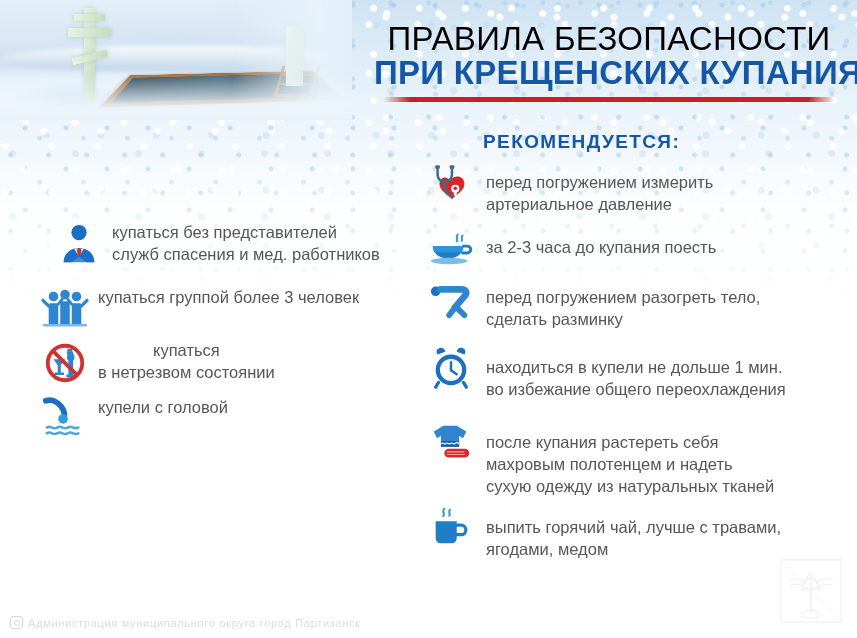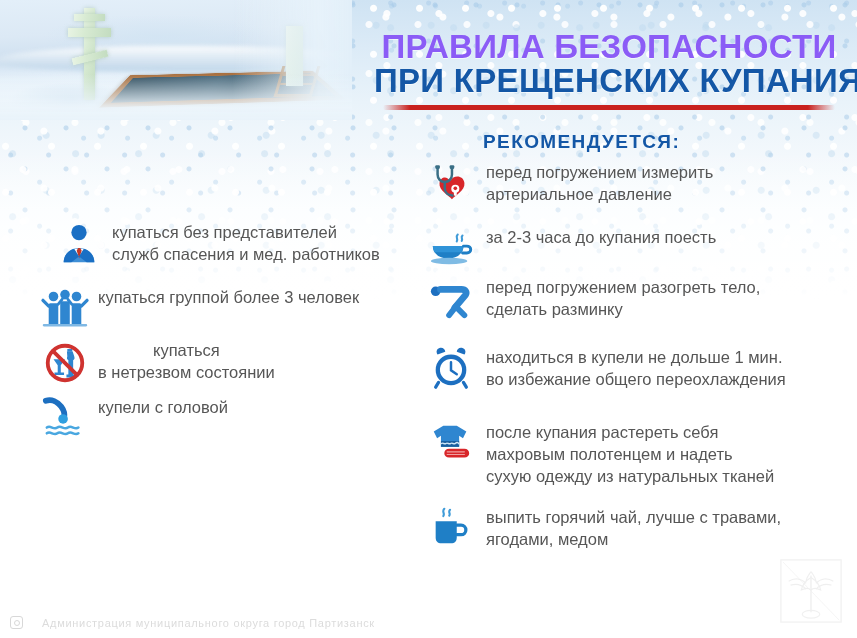--- a/index.html
+++ b/index.html
@@ -147,27 +147,26 @@
 
   
   .title-block {
     position: absolute;
     left: 374px; top: 22px;
     width: 470px;
     text-align: center;
   }
   .title-line1 {
     font-size: 33px;
-    font-weight: bold;
+    font-weight: normal;
     letter-spacing: 0.3px;
-    color: #8b5cf6;
+    color: #000000;
     line-height: 1.04;
     white-space: nowrap;
     text-shadow: 0 1px 0 rgba(255,255,255,.6);
-    margin-top: 8px;
   }
   .title-line2 {
     font-size: 33px;
     font-weight: bold;
     letter-spacing: 0.3px;
     color: #1457a6;
     line-height: 1.04;
     white-space: nowrap;
     text-shadow: 0 1px 0 rgba(255,255,255,.6);
   }
@@ -202,21 +201,21 @@
     position: relative;
   }
   .row .txt {
     font-size: 16.5px;
     line-height: 1.33;
     color: #565656;
     white-space: pre-line;
     padding-top: 2px;
   }
   .col-left  .txt { margin-left: 10px; }
-  .col-right .txt { margin-left: 12px; }
+  .col-right .txt { margin-left: 12px; margin-top: 10px; }
 
   
   #row-l1 { left: 56px;  top: 222px; width: 370px; }
   #row-l2 { left: 42px;  top: 285px; width: 370px; }
   #row-l3 { left: 42px;  top: 340px; width: 370px; text-align: center; }
   #row-l4 { left: 42px;  top: 395px; width: 370px; }
   #row-l3 .txt, #row-l1 .txt { padding-top: 0; }
 
   
   #row-r1 { left: 428px; top: 160px; width: 420px; }
@@ -228,21 +227,21 @@
 
   
   .ico svg { display: block; width: 100%; height: 100%; overflow: visible; }
 
   
   .footer {
     position: absolute;
     left: 10px; bottom: 9px;
     display: flex;
     align-items: center;
-    gap: 19px;
+    gap: 5px;
   }
   .footer .ig {
     width: 11px; height: 11px;
     border: 1.2px solid #d8d8d8;
     border-radius: 3px;
     position: relative;
     flex: 0 0 auto;
   }
   .footer .ig::before {
     content: "";

